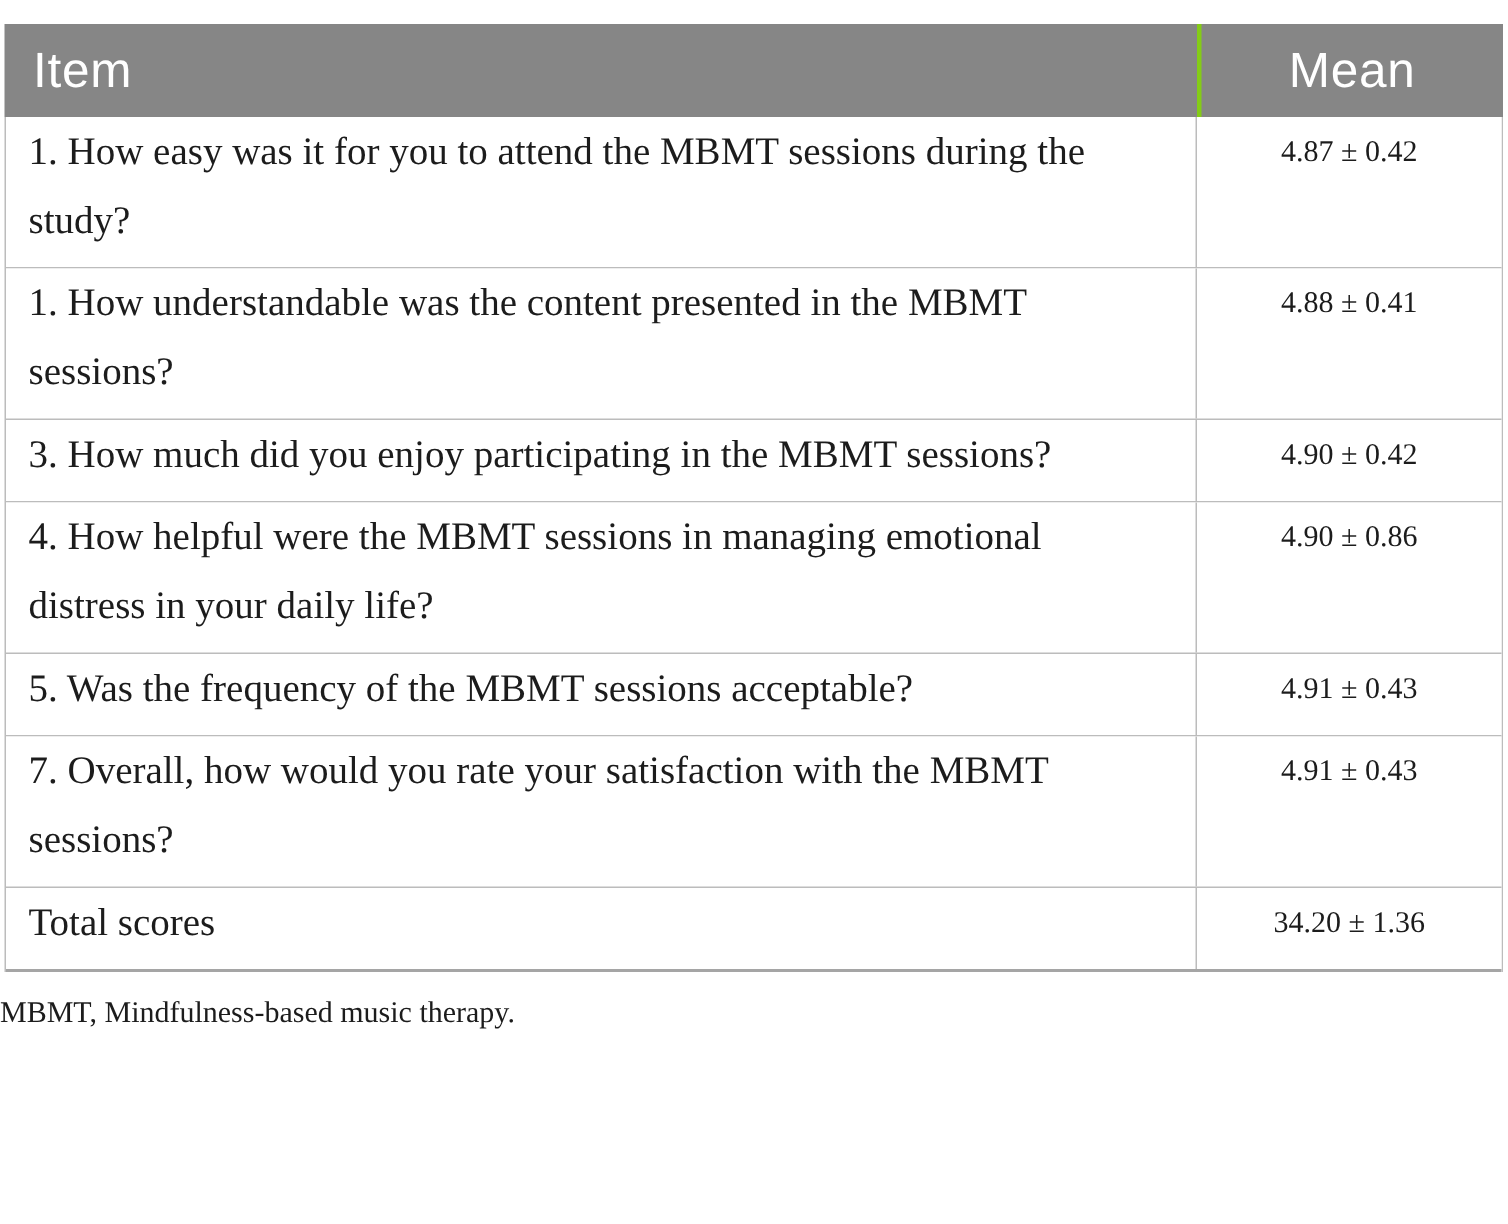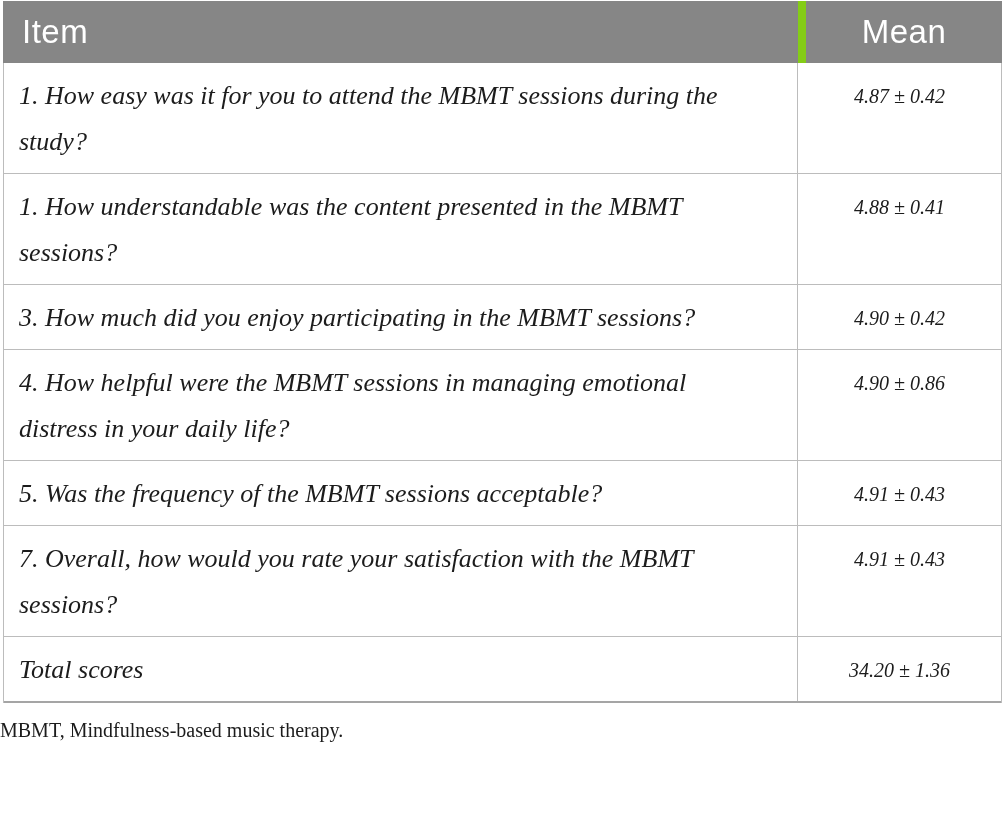--- a/index.html
+++ b/index.html
@@ -10,58 +10,57 @@
     --body-text:#1c1c1c;
     --row-bg:#ffffff;
   }
   html,body{margin:0;padding:0;background:#ffffff;}
   body{
     width:1005px;height:816px;position:relative;overflow:hidden;
     font-family:"Liberation Serif","DejaVu Serif",serif;
     color:var(--body-text);
   }
   .table-wrap{
-    position:absolute;left:3px;top:1px;width:999px;
+    position:absolute;left:3px;top:16px;width:999px;
   }
   .grid-row{
     display:grid;
     grid-template-columns:1fr 204px;
   }
   
   .header-row{
     height:62px;
     background:var(--header-bg);
     color:var(--header-text);
     font-family:"Liberation Sans","DejaVu Sans",sans-serif;
     font-size:33px;
     letter-spacing:0.5px;
   }
   .header-cell{
     display:flex;align-items:center;
   }
   .header-cell.item{padding-left:19px;}
-  .header-cell.mean{justify-content:center;border-left:8px solid #84cc16;text-align:center;}
+  .header-cell.mean{justify-content:center;border-left:3px solid #84cc16;text-align:center;}
   
   .table-body{
     border-left:1px solid var(--border);
     border-right:1px solid var(--border);
   }
   .data-row{
     background:var(--row-bg);
     border-bottom:1px solid var(--border);
   }
   .data-row:last-child{
     border-bottom:2px solid var(--outer-border);
   }
   .cell{
     font-size:26px;
     line-height:46px;
-    padding-top:10px;
+    padding-top:0;
     padding-bottom:8px;
-    font-style:italic;
   }
   .item-cell{
     padding-left:15px;
     padding-right:28px;
   }
   .mean-cell{
     border-left:1px solid var(--border);
     text-align:center;
     font-size:20px;
   }

